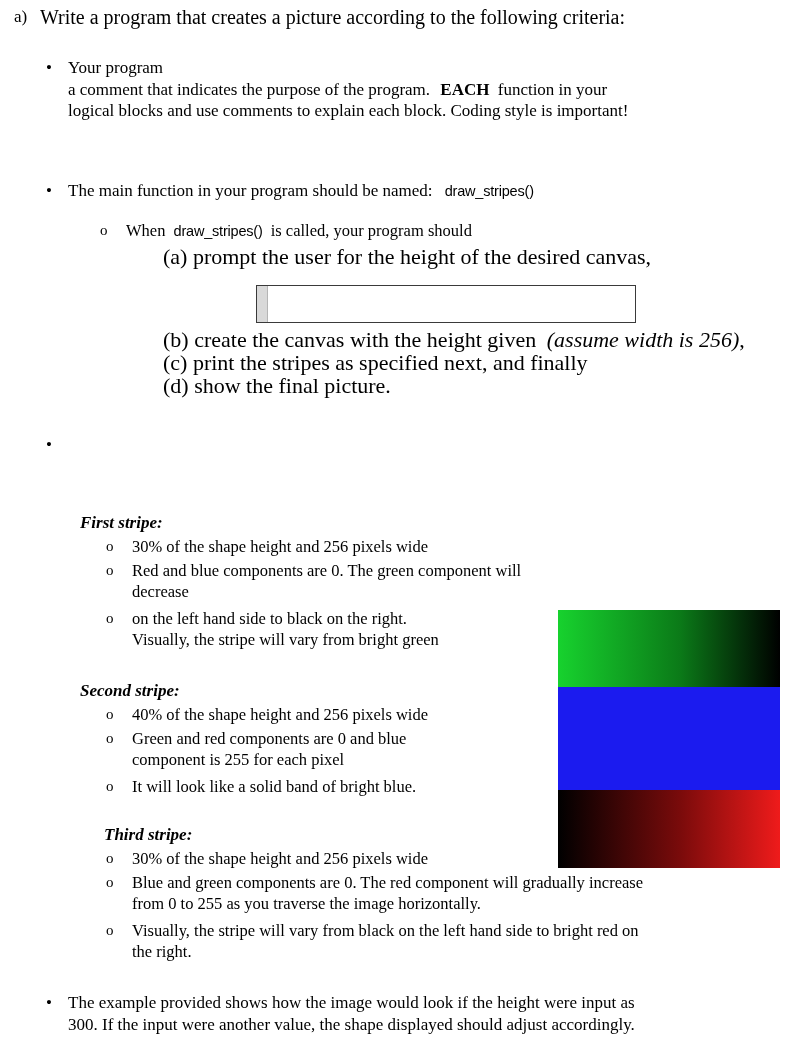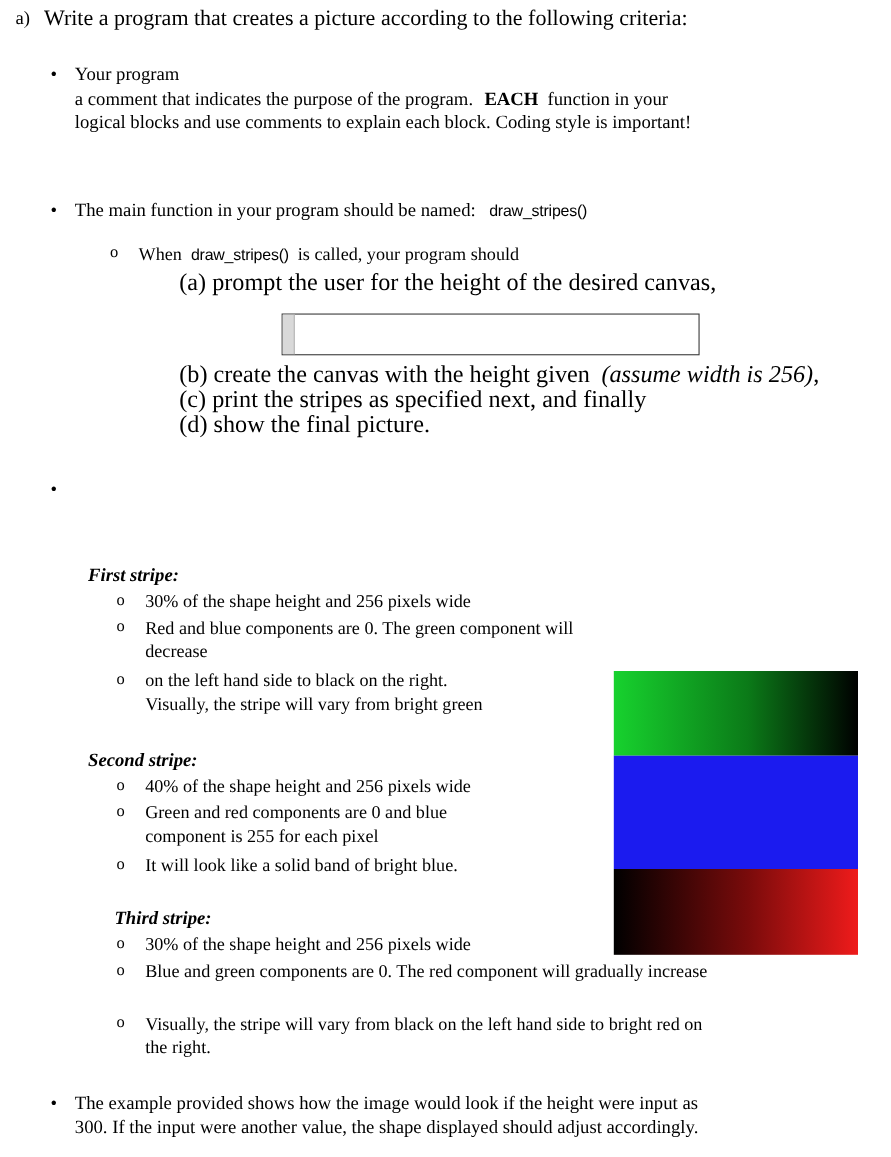--- a/index.html
+++ b/index.html
@@ -251,20 +251,21 @@
 
   <div class="stripe-head" style="left:80px; top:824px;margin-left:24px;">Third stripe:</div>
   <div class="sub" style="left:106px; top:848px; width:450px;">
     <div class="ocirc">o</div>
     <div class="stext">30% of the shape height and 256 pixels wide</div>
   </div>
   <div class="sub" style="left:106px; top:872px; width:700px;">
     <div class="ocirc">o</div>
     <div class="stext">
       <div>Blue and green components are 0.  The red component will gradually increase</div>
+      <div>from 0 to 255 as you traverse the image horizontally.</div>
     </div>
   </div>
   <div class="sub" style="left:106px; top:920px; width:700px;">
     <div class="ocirc">o</div>
     <div class="stext">
       <div>Visually, the stripe will vary from black on the left hand side to bright red on</div>
       <div>the right.</div>
     </div>
   </div>
 

